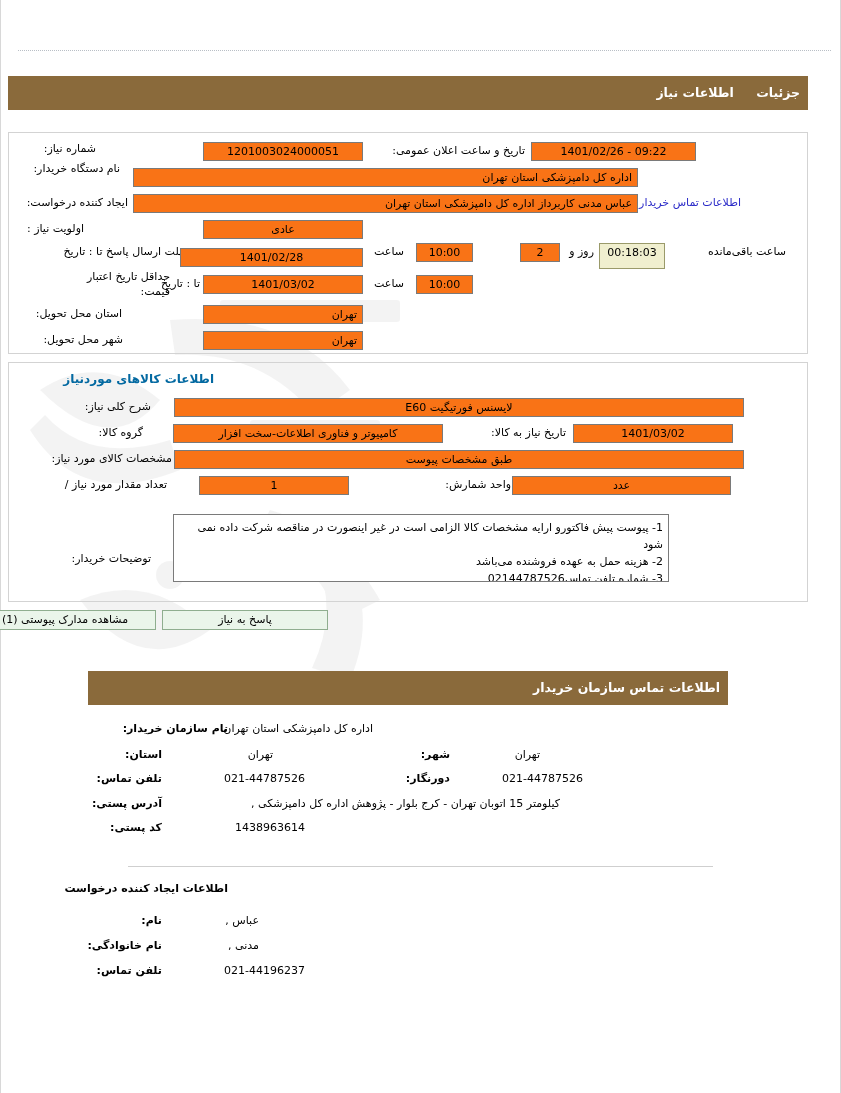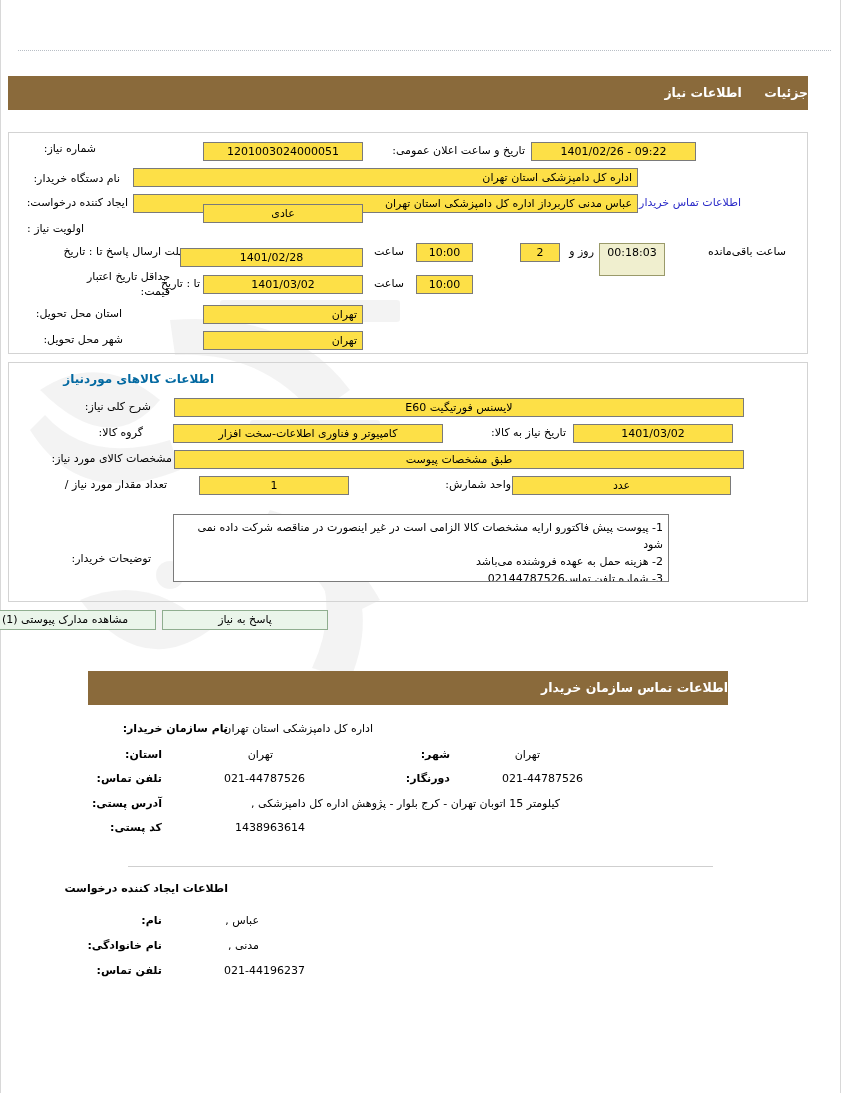--- a/index.html
+++ b/index.html
@@ -54,21 +54,21 @@
   }
 
   
   .bar {
     background: #8a6a3b;
     color: #ffffff;
     height: 34px;
     line-height: 34px;
     font-weight: bold;
     font-size: 12.5px;
-    padding: 0 0;
+    padding: 0 8px;
     box-sizing: border-box;
     text-align: right;
     margin-left: 36px;
   }
   .bar .tabs span { margin-left: 18px; }
   .bar-main { position: absolute; top: 76px; right: 33px; width: 800px; }
   .bar-contact { position: absolute; top: 671px; right: 113px; width: 640px; }
 
   
   .panel {
@@ -86,39 +86,39 @@
     text-align: right;
     font-size: 11px;
     color: #000;
     white-space: nowrap;
     line-height: 1.35;
   }
   .lbl.two { white-space: normal; width: 86px; }
 
   .fld {
     border: 1px solid #7a7a7a;
-    background: #fde047;
+    background: #f97316;
     height: 19px;
     line-height: 17px;
     font-size: 11px;
     padding: 0 5px;
     box-sizing: border-box;
     text-align: center;
     overflow: hidden;
     white-space: nowrap;
   }
   .fld.right { text-align: right; }
   .fld.num { direction: ltr; }
 
   .smalltxt { font-size: 11px; white-space: nowrap; }
 
   .timer {
     border: 1px solid #9a9a6a;
     background: #f0efcf;
-    height: 33px;
+    height: 26px;
     line-height: 17px;
     width: 66px;
     text-align: center;
     font-size: 11px;
     direction: ltr;
     box-sizing: border-box;
   }
 
   .link-buyer {
     color: #2b2bc8;
@@ -206,29 +206,29 @@
 
   <div class="panel" id="panel-need"></div>
 
   <div class="row" style="top:142px; right:745px;">
     <span class="lbl">شماره نیاز:</span>
   </div>
   <div class="fld num" style="position:absolute; top:142px; right:478px; width:160px;">1201003024000051</div>
   <div class="smalltxt" style="position:absolute; top:144px; right:316px;">تاریخ و ساعت اعلان عمومی:</div>
   <div class="fld num" style="position:absolute; top:142px; right:145px; width:165px;">1401/02/26 - 09:22</div>
 
-  <div class="lbl" style="position:absolute; top:172px; right:721px;">نام دستگاه خریدار:</div>
+  <div class="lbl" style="position:absolute; top:162px; right:721px;">نام دستگاه خریدار:</div>
   <div class="fld right" style="position:absolute; top:168px; right:203px; width:505px;">اداره کل دامپزشکی استان تهران</div>
 
   <div class="lbl" style="position:absolute; top:196px; right:713px;text-align:center;">ایجاد کننده درخواست:</div>
   <div class="fld right" style="position:absolute; top:194px; right:203px; width:505px;">عباس  مدنی کاربرداز اداره کل دامپزشکی استان تهران</div>
   <a class="link-buyer" style="position:absolute; top:196px; right:100px;">اطلاعات تماس خریدار</a>
 
   <div class="lbl" style="position:absolute; top:222px; right:757px;">اولویت نیاز :</div>
-  <div class="fld" style="position:absolute; top:204px; right:478px; width:160px;">عادی</div>
+  <div class="fld" style="position:absolute; top:220px; right:478px; width:160px;">عادی</div>
 
   <div class="lbl" style="position:absolute; top:245px; right:651px;">مهلت ارسال پاسخ  تا : تاریخ</div>
   <div class="fld num" style="position:absolute; top:248px; right:478px; width:183px;">1401/02/28</div>
   <div class="smalltxt" style="position:absolute; top:245px; right:437px;">ساعت</div>
   <div class="fld num" style="position:absolute; top:243px; right:368px; width:57px;">10:00</div>
   <div class="fld num" style="position:absolute; top:243px; right:281px; width:40px;">2</div>
   <div class="smalltxt" style="position:absolute; top:245px; right:247px;">روز و</div>
   <div class="timer" style="position:absolute; top:243px; right:176px;">00:18:03</div>
   <div class="smalltxt" style="position:absolute; top:245px; right:55px;">ساعت باقی‌مانده</div>
 

